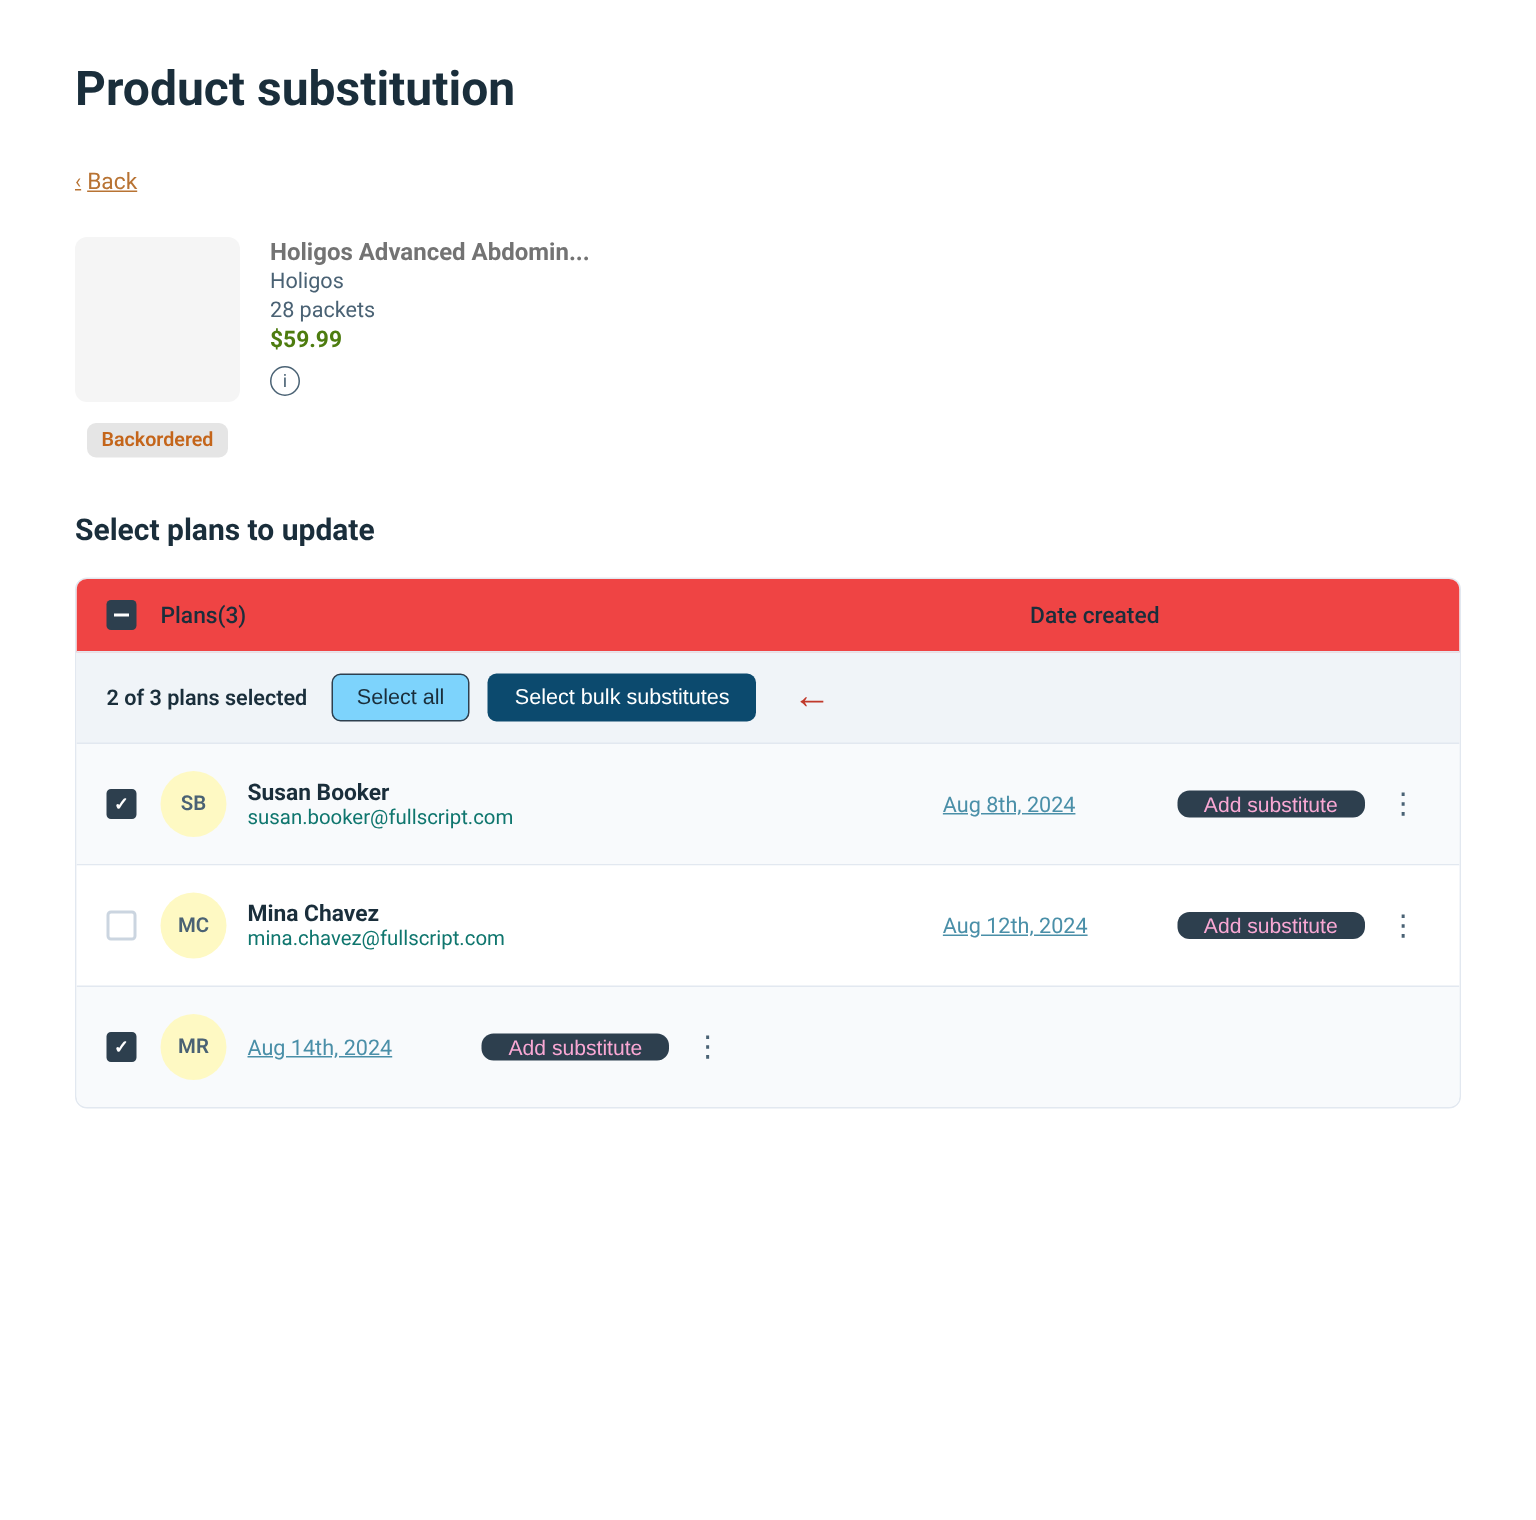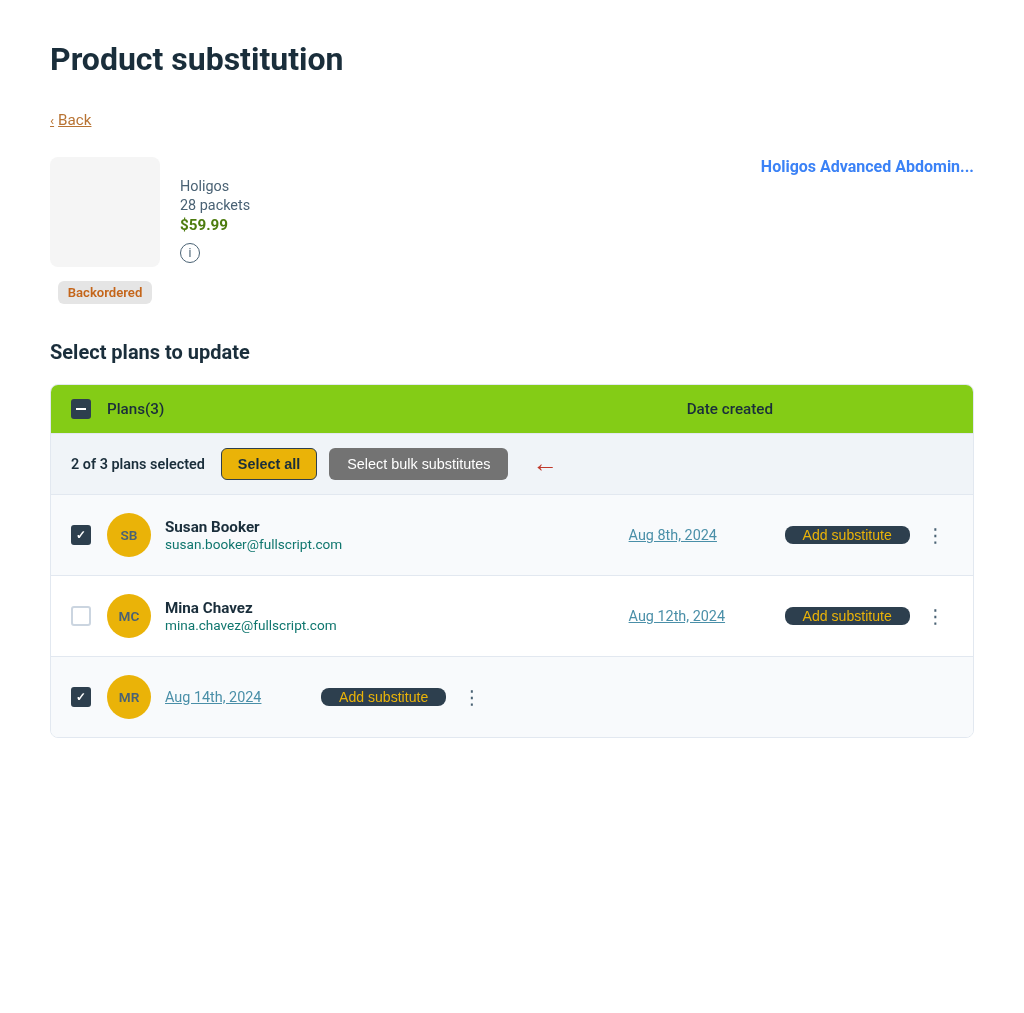--- a/index.html
+++ b/index.html
@@ -48,23 +48,22 @@
       flex-shrink: 0;
     }
 
     .product-info {
       flex: 1;
     }
 
     .product-name {
       font-weight: 700;
       font-size: 1rem;
-      color: #3b82f6;
+      color: #737373;
       margin-bottom: 2px;
-      text-align: right;
     }
 
     .product-brand {
       color: #4a6274;
       font-size: 0.9rem;
       margin-bottom: 2px;
     }
 
     .product-quantity {
       color: #4a6274;
@@ -128,21 +127,21 @@
     .table-wrapper {
       border: 1px solid #e2e8f0;
       border-radius: 8px;
       overflow: hidden;
     }
 
     .table-header {
       display: flex;
       align-items: center;
       padding: 14px 20px;
-      background: #84cc16;
+      background: #ef4444;
       border-bottom: 1px solid #e2e8f0;
     }
 
     .header-checkbox {
       width: 20px;
       height: 20px;
       background: #2d3f4e;
       border-radius: 3px;
       display: flex;
       align-items: center;
@@ -185,31 +184,31 @@
 
     .selection-count {
       font-size: 0.9rem;
       font-weight: 600;
       color: #1a2e3b;
       margin-right: 4px;
     }
 
     .select-all-btn {
       border: 1.5px solid #2d3f4e;
-      background: #eab308;
-      color: #1a2e3b;
-      font-size: 0.9rem;
-      font-weight: 700;
+      background: #7dd3fc;
+      color: #1a2e3b;
+      font-size: 0.9rem;
+      font-weight: 400;
       padding: 7px 16px;
       border-radius: 6px;
       cursor: pointer;
     }
 
     .select-bulk-btn {
-      background: #737373;
+      background: #0c4a6e;
       color: #fff;
       font-size: 0.9rem;
       font-weight: 500;
       padding: 8px 18px;
       border-radius: 6px;
       cursor: pointer;
       border: none;
       position: relative;
     }
 
@@ -263,21 +262,21 @@
       content: '✓';
       color: #fff;
       font-size: 0.75rem;
       font-weight: 700;
     }
 
     .avatar {
       width: 44px;
       height: 44px;
       border-radius: 50%;
-      background: #eab308;
+      background: #fef9c3;
       display: flex;
       align-items: center;
       justify-content: center;
       font-size: 0.85rem;
       font-weight: 600;
       color: #4a6274;
       margin-right: 14px;
       flex-shrink: 0;
     }
 
@@ -300,21 +299,21 @@
       color: #4a8fa8;
       text-decoration: underline;
       font-size: 0.9rem;
       width: 140px;
       flex-shrink: 0;
       cursor: pointer;
     }
 
     .add-substitute-btn {
       background: #2d3f4e;
-      color: #eab308;
+      color: #f9a8d4;
       font-size: 0.88rem;
       font-weight: 500;
       padding: 1px 18px;
       border-radius: 8px;
       cursor: pointer;
       border: none;
       white-space: nowrap;
       margin-left: 16px;
     }
 

